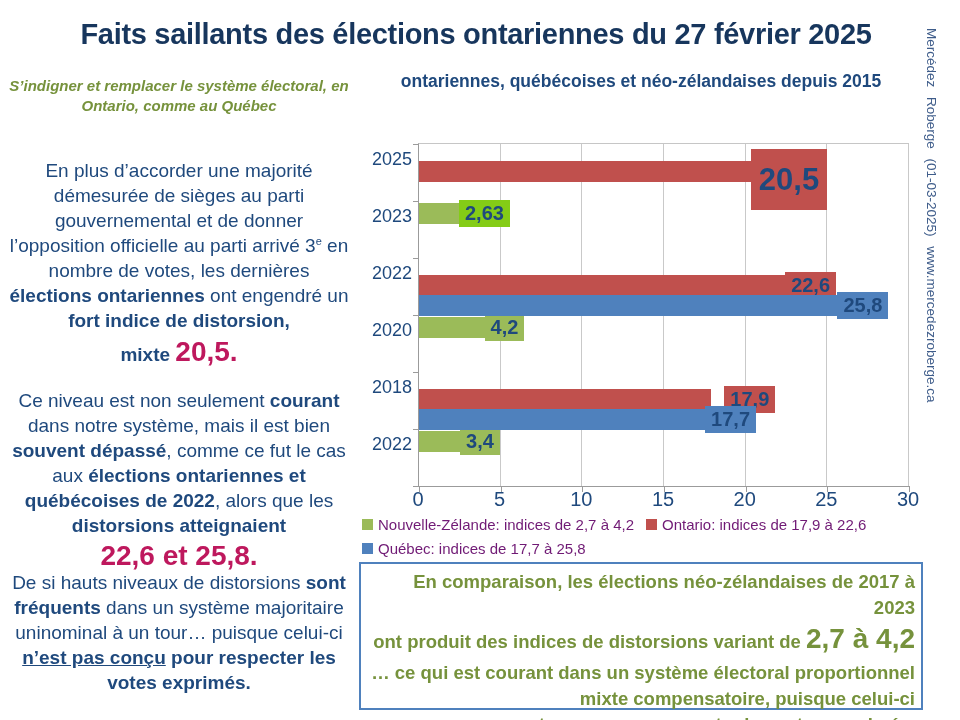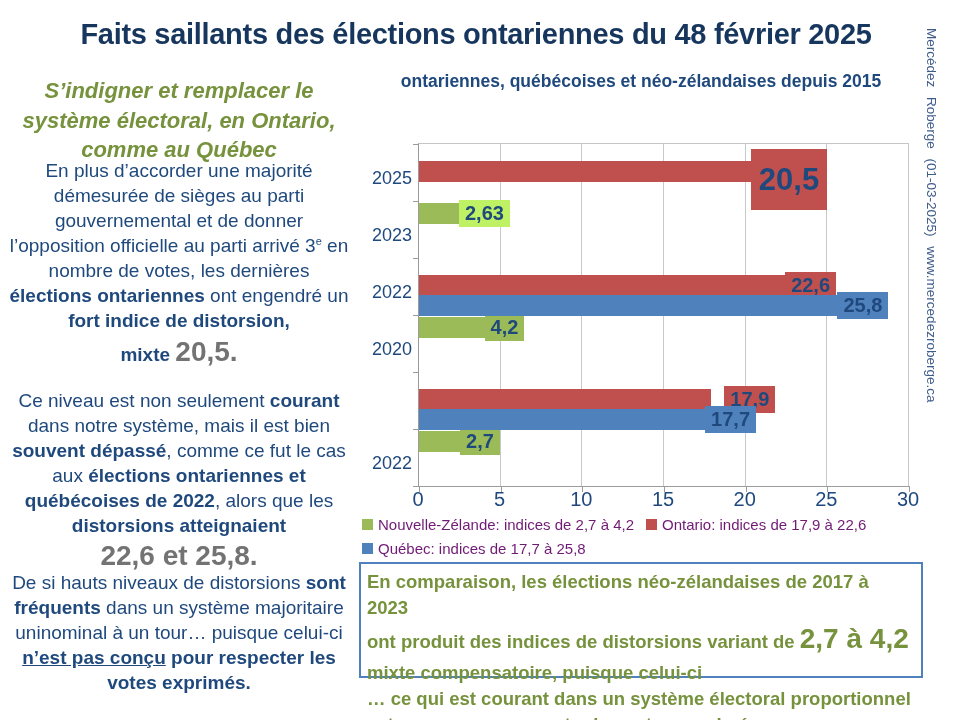--- a/index.html
+++ b/index.html
@@ -12,28 +12,28 @@
   
   #page-title{
     top:18px;left:0;width:952px;text-align:center;
     color:#17365D;font-size:29px;font-weight:bold;letter-spacing:-0.3px;
   }
 
   
   .leftcol{left:8px;width:342px;text-align:center;color:#1F497D;font-size:19px;line-height:1.32;}
   #left-heading{
     top:76px;color:#76923C;font-weight:bold;font-style:italic;
-    font-size:22px;line-height:1.35;
+    font-size:15px;line-height:1.35;
   }
   #p1{top:158px;}
   #p2{top:388px;}
   #p3{top:570px;}
   .b{font-weight:bold;}
   .u{text-decoration:underline;}
-  .bignum{color:#737373;font-weight:bold;font-size:28px;line-height:1.25;}
+  .bignum{color:#be185d;font-weight:bold;font-size:28px;line-height:1.25;}
   sup{font-size:11px;}
 
   
   #chart-title{
     left:364px;top:70px;width:554px;text-align:center;
     color:#1F497D;font-weight:bold;font-size:17.5px;line-height:1.32;
   }
   #plot-area{
     left:418px;top:143px;width:490px;height:342px;
     border-top:1px solid #C6C6C6;
@@ -42,58 +42,58 @@
   }
   .gridline{position:absolute;top:0;width:1px;height:342px;background:#C9C9C9;}
   .bar{position:absolute;left:0;height:21px;}
   .bar-label{
     position:absolute;color:#1F497D;font-weight:bold;font-size:20px;
     height:27px;line-height:27px;padding:0 6px;white-space:nowrap;
   }
   .bar-label.big{font-size:31px;height:45px;line-height:45px;padding:8px 8px;}
   .xtick{position:absolute;bottom:-6px;width:1px;height:6px;background:#9B9B9B;}
   .ytick{position:absolute;left:-6px;width:6px;height:1px;background:#9B9B9B;}
-  #y-axis-labels{left:358px;top:150px;width:54px;height:342px;}
+  #y-axis-labels{left:358px;top:131px;width:54px;height:342px;}
   .ylabel{
     position:absolute;right:0;width:100%;height:57px;
     display:flex;align-items:center;justify-content:flex-end;
     color:#1F497D;font-size:18px;
   }
   #x-axis-labels{left:418px;top:488px;width:491px;height:24px;}
   .xlabel{
     position:absolute;width:60px;margin-left:-30px;text-align:center;
     color:#1F497D;font-size:20px;
   }
   #legend{left:362px;top:516px;width:562px;color:#701a75;font-size:15px;}
   .legend-row{display:flex;align-items:center;margin-bottom:7px;}
   .legend-item{display:flex;align-items:center;margin-right:12px;white-space:nowrap;}
   .swatch{width:11px;height:11px;margin-right:5px;flex:0 0 auto;}
 
   
   #comparison-box{
-    left:359px;top:562px;width:564px;height:116px;box-sizing:border-box;
+    left:359px;top:562px;width:564px;height:148px;box-sizing:border-box;
     border:2px solid #4F81BD;background:#ffffff;
-    text-align:left;color:#76923C;font-weight:bold;font-size:18.5px;
+    text-align:right;color:#76923C;font-weight:bold;font-size:18.5px;
     padding:5px 6px;
   }
   #comparison-box .line{line-height:26px;}
   #comparison-box .bigline{line-height:36px;}
   #comparison-box .big2{font-size:28px;}
 
   
   #attribution{
     left:924px;top:28px;height:445px;
     writing-mode:vertical-rl;
     color:#3E5C8A;font-size:13.5px;word-spacing:6px;white-space:nowrap;
   }
 </style>
 </head>
 <body>
 
-<div class="abs" id="page-title">Faits saillants des élections ontariennes du 48 février 2025</div>
+<div class="abs" id="page-title">Faits saillants des élections ontariennes du 27 février 2025</div>
 
 <div class="abs leftcol" id="left-heading">S’indigner et remplacer le système électoral, en Ontario, comme au Québec</div>
 
 <div class="abs leftcol" id="p1">
   <span>En plus d’accorder une majorité démesurée de sièges au parti gouvernemental et de donner l’opposition officielle au parti arrivé 3</span><sup>e</sup><span> en nombre de votes, les dernières </span><span class="b">élections ontariennes</span><span> ont engendré un </span><span class="b">fort indice de distorsion,</span><br>
   <span class="b">mixte </span><span class="bignum">20,5.</span>
 </div>
 
 <div class="abs leftcol" id="p2">
   <span>Ce niveau est non seulement </span><span class="b">courant</span><span> dans notre système, mais il est bien </span><span class="b">souvent dépassé</span><span>, comme ce fut le cas aux </span><span class="b">élections ontariennes et québécoises de 2022</span><span>, alors que les </span><span class="b">distorsions atteignaient</span><br>
@@ -106,20 +106,21 @@
 
 <div class="abs" id="chart-title">
   <div>ontariennes,  québécoises et néo-zélandaises  depuis 2015</div>
 </div>
 
 <div class="abs" id="y-axis-labels">
     <div class="ylabel" style="top: 0px;">2025</div>
     <div class="ylabel" style="top: 57px;">2023</div>
     <div class="ylabel" style="top: 114px;">2022</div>
     <div class="ylabel" style="top: 171px;">2020</div>
+    <div class="ylabel" style="top: 228px;">2018</div>
     <div class="ylabel" style="top: 285px;">2022</div>
   </div>
 <div class="abs" id="plot-area">
     <div class="xtick" style="left: 0px;"></div>
     <div class="gridline" style="left: 80.6667px;"></div>
     <div class="xtick" style="left: 81.6667px;"></div>
     <div class="gridline" style="left: 162.333px;"></div>
     <div class="xtick" style="left: 163.333px;"></div>
     <div class="gridline" style="left: 244px;"></div>
     <div class="xtick" style="left: 245px;"></div>
@@ -130,25 +131,25 @@
     <div class="gridline" style="left: 489px;"></div>
     <div class="xtick" style="left: 490px;"></div>
     <div class="ytick" style="top: 0px;"></div>
     <div class="ytick" style="top: 57px;"></div>
     <div class="ytick" style="top: 114px;"></div>
     <div class="ytick" style="top: 171px;"></div>
     <div class="ytick" style="top: 228px;"></div>
     <div class="ytick" style="top: 285px;"></div>
     <div class="ytick" style="top: 342px;"></div>
     <div class="bar" style="top: 59px; width: 42.9567px; height: 21px; background: rgb(155, 187, 89);"></div>
-    <div class="bar-label" style="left: 39.9567px; top: 56px; background: #bef264;">2,63</div>
+    <div class="bar-label" style="left: 39.9567px; top: 56px; background: #84cc16;">2,63</div>
     <div class="bar" style="top: 173px; width: 68.6px; height: 21px; background: rgb(155, 187, 89);"></div>
     <div class="bar-label" style="left: 65.6px; top: 170px; background: rgb(155, 187, 89);">4,2</div>
     <div class="bar" style="top: 287px; width: 44.1px; height: 21px; background: rgb(155, 187, 89);"></div>
-    <div class="bar-label" style="left: 41.1px; top: 284px; background: rgb(155, 187, 89);">2,7</div>
+    <div class="bar-label" style="left: 41.1px; top: 284px; background: rgb(155, 187, 89);">3,4</div>
     <div class="bar" style="top: 17px; width: 334.833px; height: 21px; background: rgb(192, 80, 77);"></div>
     <div class="bar-label big" style="left: 331.833px; top: 5px; background: rgb(192, 80, 77);">20,5</div>
     <div class="bar" style="top: 131px; width: 369.133px; height: 21px; background: rgb(192, 80, 77);"></div>
     <div class="bar-label" style="left: 366.133px; top: 128px; background: rgb(192, 80, 77);">22,6</div>
     <div class="bar" style="top: 245px; width: 292.367px; height: 21px; background: rgb(192, 80, 77);"></div>
     <div class="bar-label" style="left: 289.367px; top: 242px; background: rgb(192, 80, 77); margin-left: 16px;">17,9</div>
     <div class="bar" style="top: 151px; width: 421.4px; height: 21px; background: rgb(79, 129, 189);"></div>
     <div class="bar-label" style="left: 418.4px; top: 148px; background: rgb(79, 129, 189);">25,8</div>
     <div class="bar" style="top: 265px; width: 289.1px; height: 21px; background: rgb(79, 129, 189);"></div>
     <div class="bar-label" style="left: 286.1px; top: 262px; background: rgb(79, 129, 189);">17,7</div>
@@ -177,18 +178,18 @@
       <div class="legend-item">
         <div class="swatch" style="background: rgb(79, 129, 189);"></div>
         <div class="" style="display: inline;">Québec: indices de 17,7 à 25,8</div>
       </div>
     </div>
 </div>
 
 <div class="abs" id="comparison-box">
   <div class="line">En comparaison,  les élections néo-zélandaises  de 2017 à 2023</div>
   <div class="bigline"><span>ont produit  des indices de distorsions  variant  de </span><span class="big2">2,7 à 4,2</span></div>
+  <div class="line">… ce qui est courant  dans un système électoral  proportionnel</div>
   <div class="line">mixte compensatoire,   puisque celui-ci</div>
-  <div class="line">… ce qui est courant  dans un système électoral  proportionnel</div>
   <div class="line"><span class="u">est conçu</span><span> pour  respecter  les votes exprimés.</span></div>
 </div>
 
 <div class="abs" id="attribution">Mercédez Roberge  (01-03-2025)    www.mercedezroberge.ca</div>
 
 </body></html>

